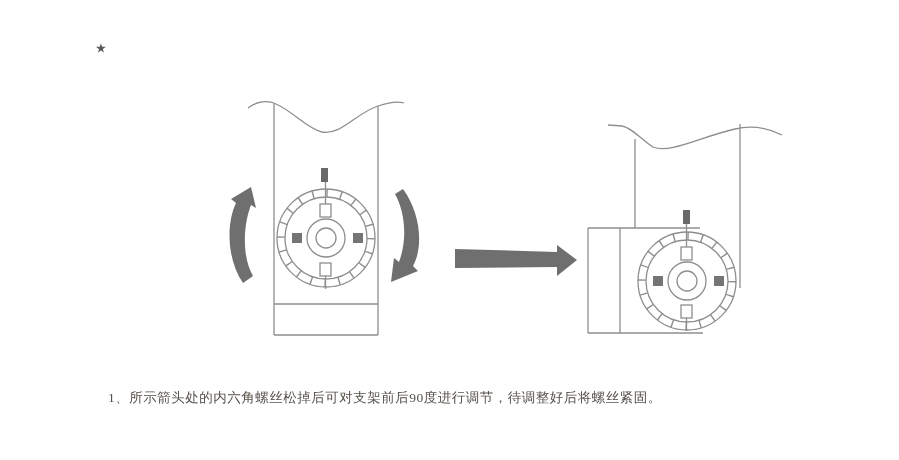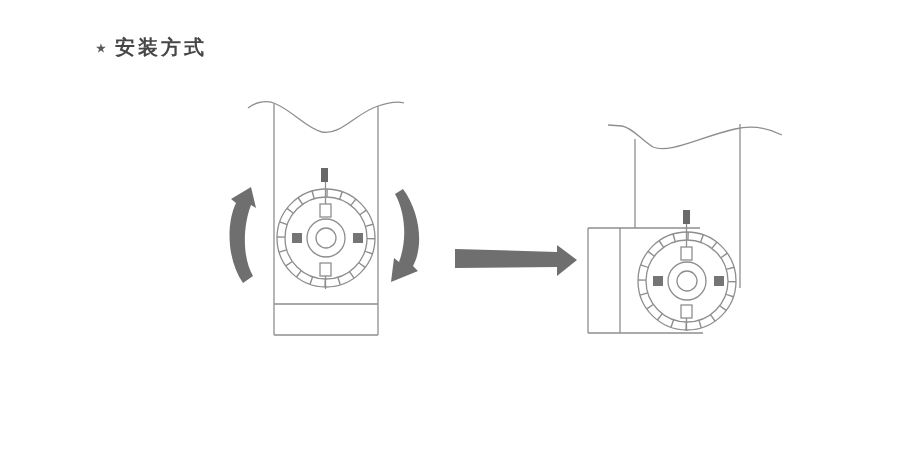--- a/index.html
+++ b/index.html
@@ -19,21 +19,20 @@
     position:absolute;left:108px;top:389px;color:#55504a;font-size:13.5px;line-height:18px;
     letter-spacing:0.5px;
   }
   .notes .note-line{white-space:nowrap;}
 </style>
 </head>
 <body>
 
 <div class="page-title">
   <span class="star">★</span>
-  <span>安装方式</span>
 </div>
 
 <svg class="diagram-svg" width="899" height="460" viewBox="0 0 899 460">
 
   <g fill="none" stroke="#8e8e8e" stroke-width="1.3">
 
     <path d="M 248 108 C 257 101 268 100 276 104 C 294 112 306 128 322 132 C 340 136 356 113 378 106 C 387 103 397 101 404 103"></path>
 
     <line x1="274" y1="104" x2="274" y2="335"></line>
     <line x1="378" y1="106" x2="378" y2="335"></line>
@@ -84,13 +83,14 @@
     <line x1="686.5" y1="224" x2="686.5" y2="247" stroke="#8e8e8e" stroke-width="1.3"></line>
     <rect x="681" y="247" width="11" height="13" fill="#ffffff" stroke="#8e8e8e" stroke-width="1.3"></rect>
     <rect x="681" y="305" width="11" height="13" fill="#ffffff" stroke="#8e8e8e" stroke-width="1.3"></rect>
     <line x1="686.5" y1="318" x2="686.5" y2="331" stroke="#8e8e8e" stroke-width="1.3"></line>
     <rect x="653" y="276" width="10" height="10" fill="#757575"></rect>
     <rect x="714" y="276" width="10" height="10" fill="#757575"></rect>
   </g>
 </svg>
 
 <div class="notes">
+  <div class="note-line">1、所示箭头处的内六角螺丝松掉后可对支架前后90度进行调节，待调整好后将螺丝紧固。</div>
 </div>
 
 </body></html>

